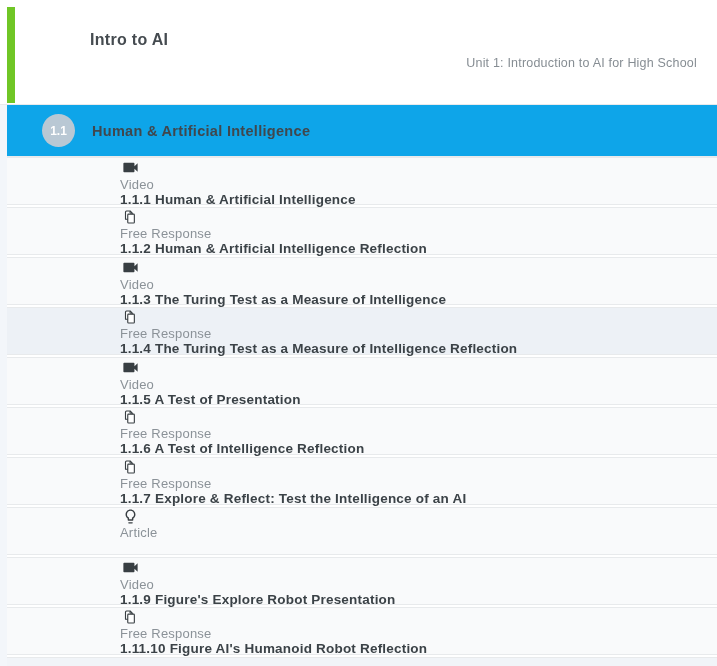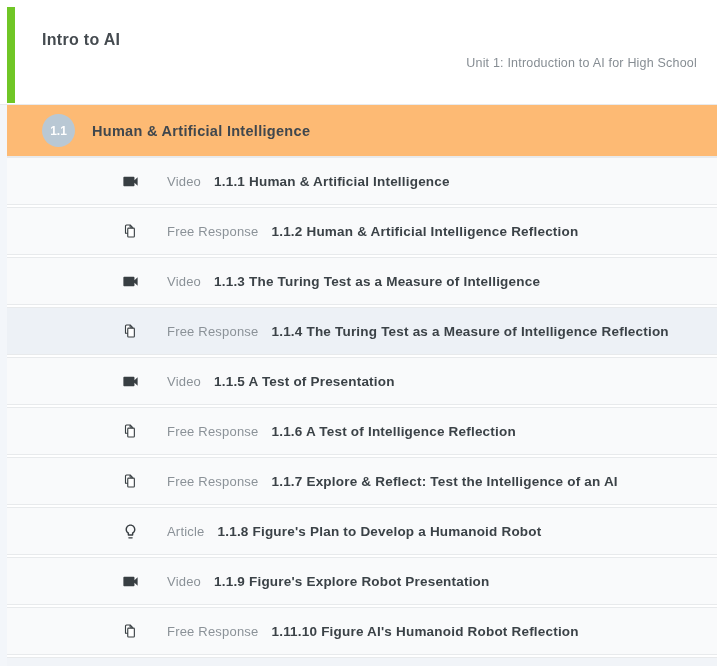--- a/index.html
+++ b/index.html
@@ -31,34 +31,35 @@
     position:absolute;
     left:7px; top:7px; bottom:1px;
     width:8px;
     background:var(--accent_green);
   }
   .header-title{
     font-size:16px;
     font-weight:700;
     color:#454b50;
     letter-spacing:.3px;
+    margin-left:48px;
   }
   .header-subtitle{
     margin-top:7px;
     font-size:12.5px;
     font-weight:400;
     color:#868d93;
     letter-spacing:.2px;
     text-align:right;
   }
   
   .section-header{
     margin-left:7px;
     height:52px;
-    background:#fdba74;
+    background:#0ea5e9;
     border-bottom:1px solid var(--border);
     display:flex;
     align-items:center;
     padding-left:35px;
   }
   .section-badge{
     width:33px;height:33px;
     border-radius:50%;
     background:var(--badge_circle);
     color:#ffffff;
@@ -80,23 +81,23 @@
     margin-left:7px;
     background:#ffffff;
   }
   .row{
     height:48px;
     margin-bottom:2px;
     background:var(--row_background);
     border-top:1px solid var(--border);
     border-bottom:1px solid var(--border);
     display:flex;
-    align-items:center;
     padding-left:113px;
     cursor:pointer;
+    flex-direction:column;
   }
   .row--highlight{background:var(--row_highlight);}
   .row-icon{
     width:20px;
     display:flex;align-items:center;justify-content:center;
     margin-right:27px;
     flex:0 0 auto;
   }
   .row-type{
     font-size:13px;
@@ -219,21 +220,20 @@
     <span class="row-title">1.1.7 Explore &amp; Reflect: Test the Intelligence of an AI</span>
   </div>
     <div class="row">
 
     <span class="row-icon icon">
       <svg width="17" height="17" viewBox="0 0 24 24" fill="#383e42">
           <path d="M9 21c0 .55.45 1 1 1h4c.55 0 1-.45 1-1v-1H9v1zm3-19C8.14 2 5 5.14 5 9c0 2.38 1.19 4.47 3 5.74V17c0 .55.45 1 1 1h6c.55 0 1-.45 1-1v-2.26c1.81-1.27 3-3.36 3-5.74 0-3.86-3.14-7-7-7zm2.85 11.1l-.85.6V16h-4v-2.3l-.85-.6C7.8 12.16 7 10.63 7 9c0-2.76 2.24-5 5-5s5 2.24 5 5c0 1.63-.8 3.16-2.15 4.1z"></path>
         </svg>
     </span>
     <span class="row-type">Article</span>
-    <span class="row-title">1.1.8 Figure's Plan to Develop a Humanoid Robot</span>
   </div>
     <div class="row">
     <span class="row-icon icon">
       <svg width="19" height="19" viewBox="0 0 24 24" fill="#383e42">
           <path d="M17 10.5V7c0-.55-.45-1-1-1H4c-.55 0-1 .45-1 1v10c0 .55.45 1 1 1h12c.55 0 1-.45 1-1v-3.5l4 4v-11l-4 4z"></path>
         </svg>
     </span>
 
     <span class="row-type">Video</span>
     <span class="row-title">1.1.9 Figure's Explore Robot Presentation</span>

